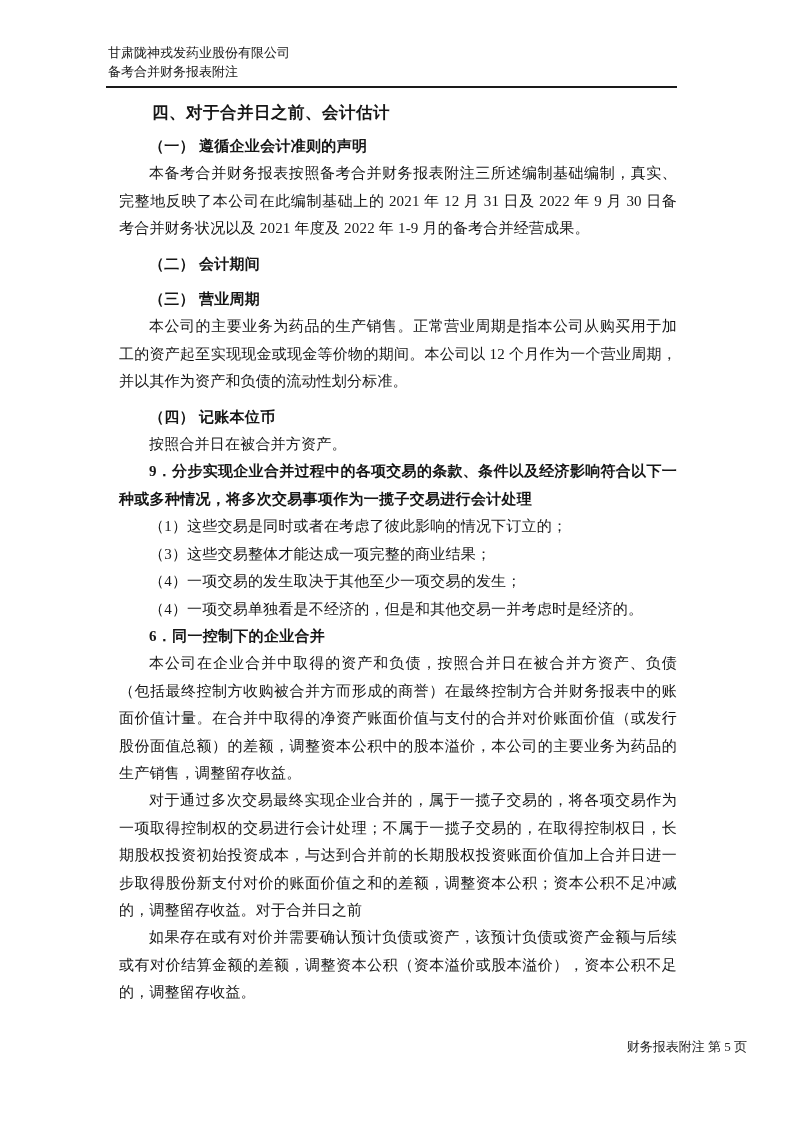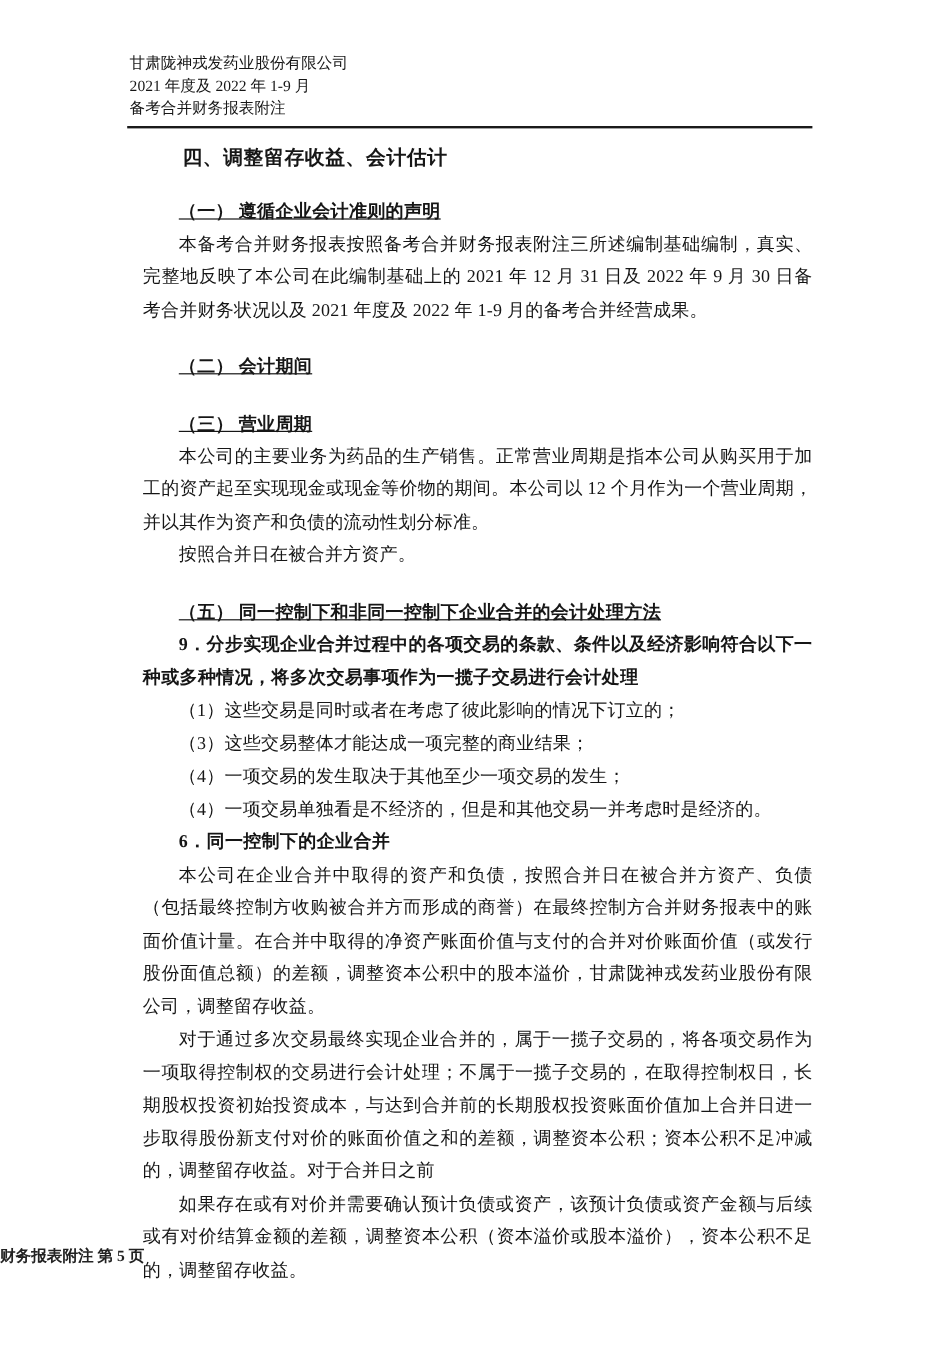--- a/index.html
+++ b/index.html
@@ -40,24 +40,23 @@
     font-weight: 700;
     line-height: 24px;
     margin-top: 13px;
     text-indent: 2em;
     letter-spacing: 0.5px;
   }
   .h2 {
     font-size: 15px;
     font-weight: 700;
     line-height: 27.4px;
-    margin-top: 20px;
+    margin-top: 8px;
     text-indent: 2em;
     letter-spacing: 0.3px;
-    text-decoration: underline;
   }
   .h3 {
     font-size: 15px;
     font-weight: 700;
     line-height: 27.4px;
     text-indent: 2em;
     text-align: justify;
     letter-spacing: 0.3px;
   }
   .para {
@@ -72,54 +71,52 @@
     line-height: 27.4px;
     text-indent: 2em;
     text-align: justify;
     letter-spacing: 0.2px;
   }
   .doc-footer {
     position: absolute;
     left: 0;
     right: 0;
     top: 1038px;
-    text-align: left;
+    text-align: right;
     font-size: 13px;
     color: #222;
-    font-weight: bold;
   }
 </style>
 </head>
 <body>
 
 <div class="page">
   <div class="content">
 
     <div class="doc-header">
       <div>甘肃陇神戎发药业股份有限公司</div>
-      <div>2021 年度及 2022 年 1-9 月</div>
       <div>备考合并财务报表附注</div>
     </div>
 
     <div class="body-blocks">
-      <div class="h1">四、调整留存收益、会计估计</div>
+      <div class="h1">四、对于合并日之前、会计估计</div>
       <div class="h2">（一） 遵循企业会计准则的声明</div>
       <div class="para">本备考合并财务报表按照备考合并财务报表附注三所述编制基础编制，真实、完整地反映了本公司在此编制基础上的 2021 年 12 月 31 日及 2022 年 9 月 30 日备考合并财务状况以及 2021 年度及 2022 年 1-9 月的备考合并经营成果。</div>
       <div class="h2">（二） 会计期间</div>
       <div class="h2">（三） 营业周期</div>
       <div class="para">本公司的主要业务为药品的生产销售。正常营业周期是指本公司从购买用于加工的资产起至实现现金或现金等价物的期间。本公司以 12 个月作为一个营业周期，并以其作为资产和负债的流动性划分标准。</div>
+      <div class="h2">（四） 记账本位币</div>
       <div class="para">按照合并日在被合并方资产。</div>
-      <div class="h2">（五） 同一控制下和非同一控制下企业合并的会计处理方法</div>
       <div class="h3">9．分步实现企业合并过程中的各项交易的条款、条件以及经济影响符合以下一种或多种情况，将多次交易事项作为一揽子交易进行会计处理</div>
       <div class="item">（1）这些交易是同时或者在考虑了彼此影响的情况下订立的；</div>
       <div class="item">（3）这些交易整体才能达成一项完整的商业结果；</div>
       <div class="item">（4）一项交易的发生取决于其他至少一项交易的发生；</div>
       <div class="item">（4）一项交易单独看是不经济的，但是和其他交易一并考虑时是经济的。</div>
       <div class="h3">6．同一控制下的企业合并</div>
-      <div class="para">本公司在企业合并中取得的资产和负债，按照合并日在被合并方资产、负债（包括最终控制方收购被合并方而形成的商誉）在最终控制方合并财务报表中的账面价值计量。在合并中取得的净资产账面价值与支付的合并对价账面价值（或发行股份面值总额）的差额，调整资本公积中的股本溢价，甘肃陇神戎发药业股份有限公司，调整留存收益。</div>
+      <div class="para">本公司在企业合并中取得的资产和负债，按照合并日在被合并方资产、负债（包括最终控制方收购被合并方而形成的商誉）在最终控制方合并财务报表中的账面价值计量。在合并中取得的净资产账面价值与支付的合并对价账面价值（或发行股份面值总额）的差额，调整资本公积中的股本溢价，本公司的主要业务为药品的生产销售，调整留存收益。</div>
       <div class="para">对于通过多次交易最终实现企业合并的，属于一揽子交易的，将各项交易作为一项取得控制权的交易进行会计处理；不属于一揽子交易的，在取得控制权日，长期股权投资初始投资成本，与达到合并前的长期股权投资账面价值加上合并日进一步取得股份新支付对价的账面价值之和的差额，调整资本公积；资本公积不足冲减的，调整留存收益。对于合并日之前</div>
       <div class="para">如果存在或有对价并需要确认预计负债或资产，该预计负债或资产金额与后续或有对价结算金额的差额，调整资本公积（资本溢价或股本溢价），资本公积不足的，调整留存收益。</div>
     </div>
 
   </div>
 
   <div class="doc-footer">财务报表附注 第 5 页</div>
 </div>
 
 </body></html>

